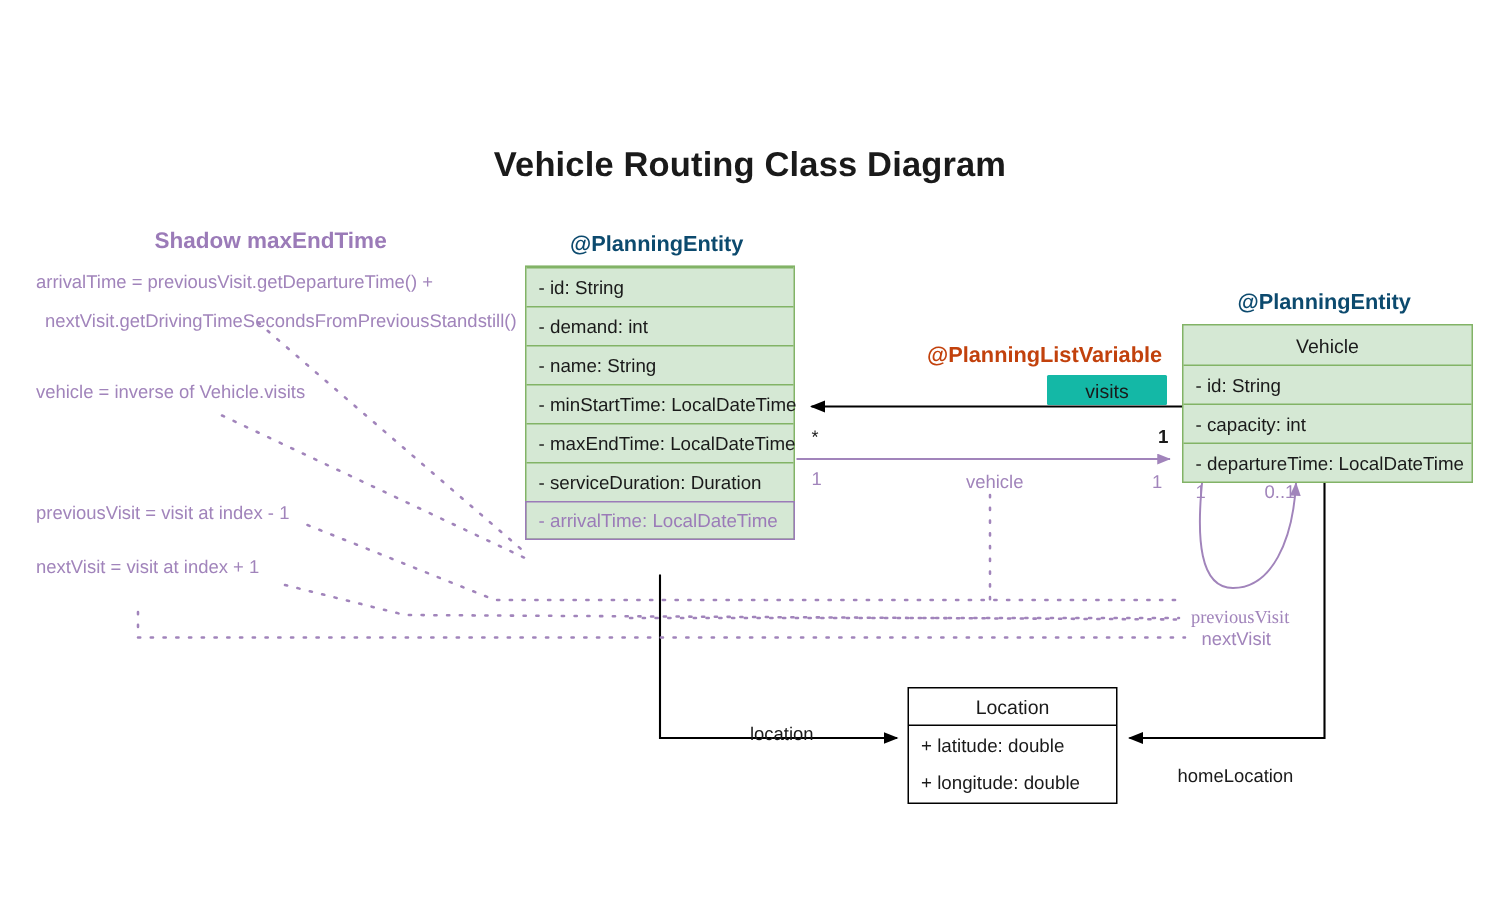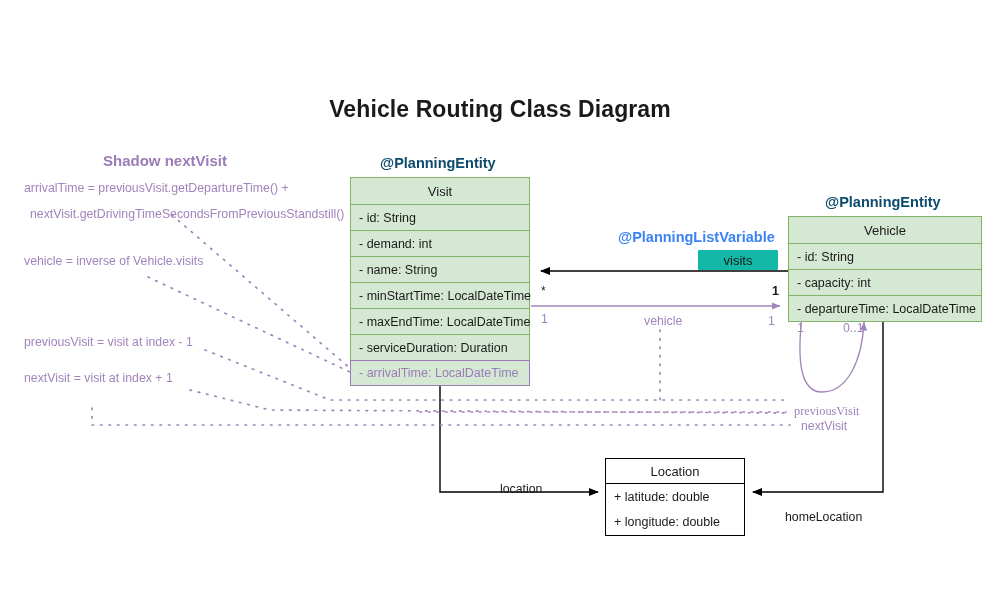--- a/index.html
+++ b/index.html
@@ -44,21 +44,21 @@
     letter-spacing: 0.1px;
   }
 
   
   .stereotype {
     font-size: 14.5px;
     font-weight: bold;
     white-space: nowrap;
   }
   .stereotype.green { color: #0c4a6e; text-align: center; }
-  .stereotype.orange { color: #3b82f6; }
+  .stereotype.orange { color: #c2410c; }
 
   
   .uml-class {
     border: 1px solid #82b366;
     background: #d5e8d4;
     box-sizing: border-box;
   }
   .uml-class .row {
     border-top: 1px solid #82b366;
     box-sizing: border-box;
@@ -205,32 +205,31 @@
       <path d="M92,408 L92,425 L790,425"></path>
 
       <path d="M660,330 L660,400"></path>
 
       <path d="M420,412 L786,412"></path>
     </g>
   </svg>
 
   <div class="abs diagram-title">Vehicle Routing Class Diagram</div>
 
-  <div class="abs" id="shadow-heading">Shadow nextVisit</div>
+  <div class="abs" id="shadow-heading">Shadow maxEndTime</div>
 
   <div class="abs shadow-line" style="left:24px; top:181px;">arrivalTime = previousVisit.getDepartureTime() +</div>
   <div class="abs shadow-line" style="left:30px; top:207px;">nextVisit.getDrivingTimeSecondsFromPreviousStandstill()</div>
   <div class="abs shadow-line" style="left:24px; top:254px;">vehicle = inverse of Vehicle.visits</div>
   <div class="abs shadow-line" style="left:24px; top:335px;">previousVisit = visit at index - 1</div>
   <div class="abs shadow-line" style="left:24px; top:371px;">nextVisit = visit at index + 1</div>
 
   <div class="abs stereotype green" style="left:380px; top:155px;">@PlanningEntity</div>
 
   <div class="abs uml-class" id="visit-class">
-    <div class="row header">Visit</div>
     <div class="row">- id: String</div>
     <div class="row">- demand: int</div>
     <div class="row">- name: String</div>
     <div class="row">- minStartTime: LocalDateTime</div>
     <div class="row">- maxEndTime: LocalDateTime</div>
     <div class="row">- serviceDuration: Duration</div>
     <div class="row shadow">- arrivalTime: LocalDateTime</div>
   </div>
 
   <div class="abs stereotype green" style="left:825px; top:194px;">@PlanningEntity</div>

